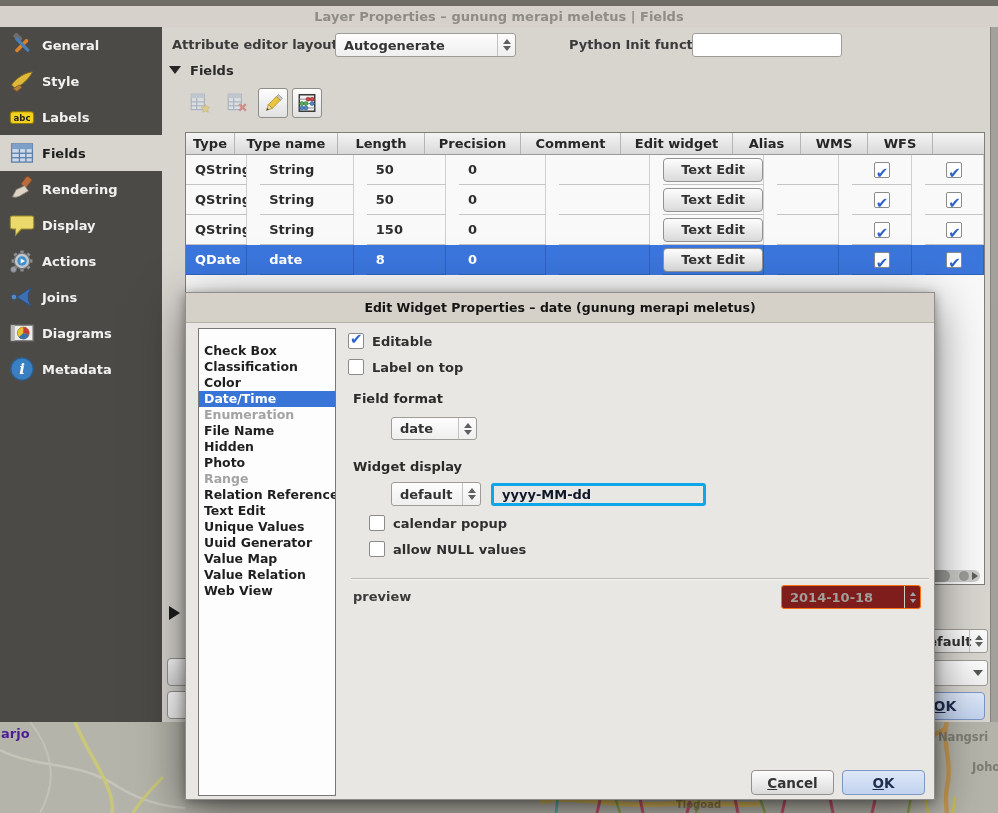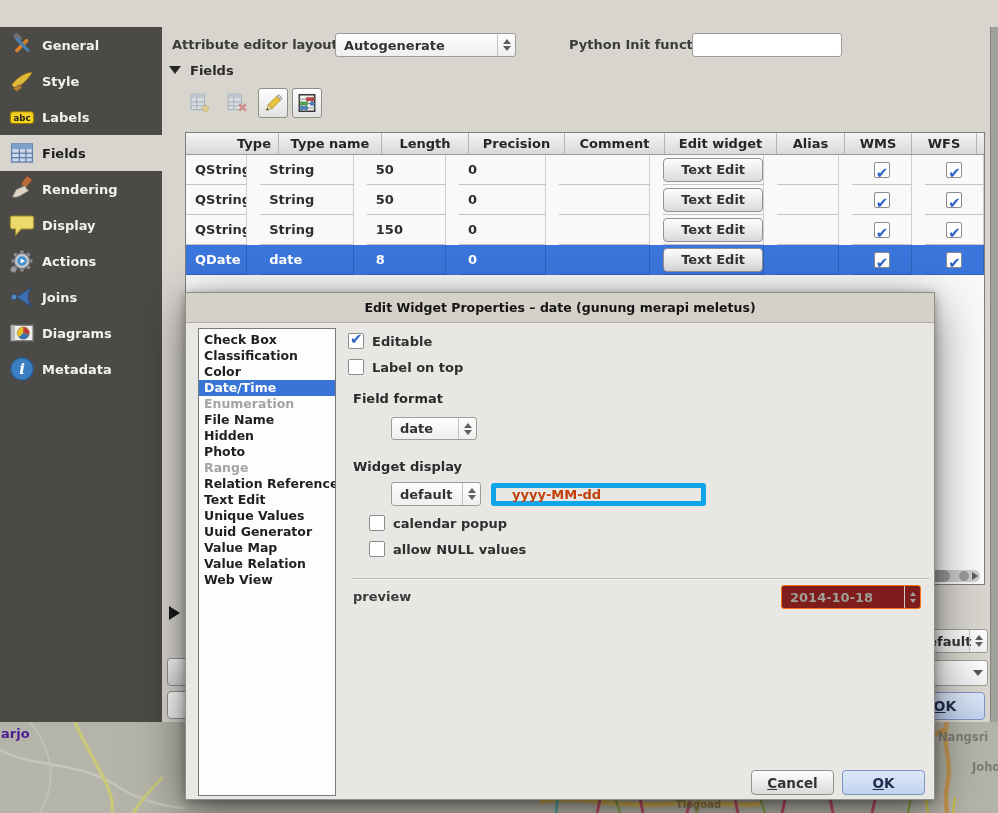--- a/index.html
+++ b/index.html
@@ -74,42 +74,45 @@
   
   .map { position:absolute; left:0; top:722px; width:998px; height:91px; background:#b5b4aa; }
   .map svg { position:absolute; left:0; top:0; }
   .maplbl { position:absolute; font-weight:600; color:#4c1d95; }
   
   .modal { position:absolute; left:185px; top:292px; width:750px; height:508px;
     background:#e9e7e3; border:1px solid #908e89; box-shadow:0 12px 45px rgba(0,0,0,.5), 0 2px 10px rgba(0,0,0,.35); }
   .modal .mtitle { position:absolute; left:0; top:0; right:0; height:30px; background:#d5d1c8;
     border-bottom:1px solid #b3b0a8; text-align:center; line-height:30px; font-weight:700; font-size:12.5px; color:#141414; }
   .wlist { position:absolute; left:12px; top:35px; width:138px; height:468px; background:#fdfdfd;
-    border:1px solid #787878; overflow:hidden; padding-top:3px; }
+    border:1px solid #787878; overflow:hidden; padding-top:14px; }
   .wl-item { height:16px; line-height:16px; padding-left:5px; font-size:12.5px; font-weight:600;
     color:#1f1f1f; white-space:nowrap; cursor:pointer; }
   .wl-item.selected { background:#3875d7; color:#fff; }
   .wl-item.disabled { color:#a3a3a3; cursor:default; }
   .chkrow { position:absolute; display:flex; align-items:center; gap:8px; font-weight:600; color:#2f2f2f; }
   .sep { position:absolute; left:165px; top:285px; width:578px; height:1px; background:#bcbab5; box-shadow:0 1px 0 #f4f3f0; }
-  .disinput { position:absolute; background:#e9e7e3; border:5px solid #0ea5e9; border-radius:3px;
-    color:#c2410c; font-weight:600; padding-left:16px; display:flex; align-items:center; }
+  .disinput { position:absolute; background:#e9e7e3; border:3px solid #0ea5e9; border-radius:3px;
+    color:#0f172a; font-weight:600; padding-left:8px; display:flex; align-items:center; }
   .spinbox { position:absolute; background:#7f1d1d; border:1px solid #f97316; border-radius:3px;
     color:#a09e99; font-weight:600; padding-left:8px; display:flex; align-items:center; }
   .spinbox .spin { position:absolute; right:0; top:0; bottom:0; width:16px; border-left:1px solid #cfcdc8;
     display:flex; flex-direction:column; align-items:center; justify-content:center; gap:3px; }
   .spinbox .tri-up { border-left-width:3px; border-right-width:3px; border-bottom:4px solid #a3a3a0; }
   .spinbox .tri-dn { border-left-width:3px; border-right-width:3px; border-top:4px solid #a3a3a0; }
   u { text-decoration:underline; }
 </style>
 </head>
 <body>
 
 <div id="app">
 
+  <div class="titlebar">
+    <div class="txt">Layer Properties – gunung merapi meletus | Fields</div>
+  </div>
 
   <div class="mainpanel"></div>
   <div class="rightgap"></div>
 
   <div class="sidebar">
       <div class="sb-item">
         <span class="sb-ico">
           <svg viewBox="0 0 20 20">
             <rect x="3" y="1.5" width="7" height="4" rx="1.2" transform="rotate(45 6 4)" fill="#6e6e6e"></rect>
             <rect x="8.8" y="4" width="2.8" height="13" rx="1" transform="rotate(45 10 10)" fill="#d9822b"></rect>
@@ -270,21 +273,21 @@
         <circle cx="5.4" cy="10.5" r="1.8" fill="#59b059" stroke="#1f6b1f" stroke-width=".5"></circle>
         <circle cx="9" cy="10.5" r="1.8" fill="#59b059" stroke="#1f6b1f" stroke-width=".5"></circle>
         <circle cx="14.6" cy="10.5" r="1.8" fill="#4f87c9" stroke="#234f82" stroke-width=".5"></circle>
         <circle cx="5.4" cy="14.5" r="1.8" fill="#4f87c9" stroke="#234f82" stroke-width=".5"></circle>
         <circle cx="9" cy="14.5" r="1.8" fill="#4f87c9" stroke="#234f82" stroke-width=".5"></circle>
       </svg>
   </div>
 
   <div class="ftable">
     <div class="thead">
-        <div class="th" style="width: 49px; margin-left: 44px;">Type</div>
+        <div class="th" style="width: 49px;">Type</div>
         <div class="th" style="width: 103px;">Type name</div>
         <div class="th" style="width: 87px;">Length</div>
         <div class="th" style="width: 96px;">Precision</div>
         <div class="th" style="width: 100px;">Comment</div>
         <div class="th" style="width: 112px;">Edit widget</div>
         <div class="th" style="width: 68px;">Alias</div>
         <div class="th" style="width: 67px;">WMS</div>
         <div class="th" style="width: 65px;">WFS</div>
       </div>
     <div>

